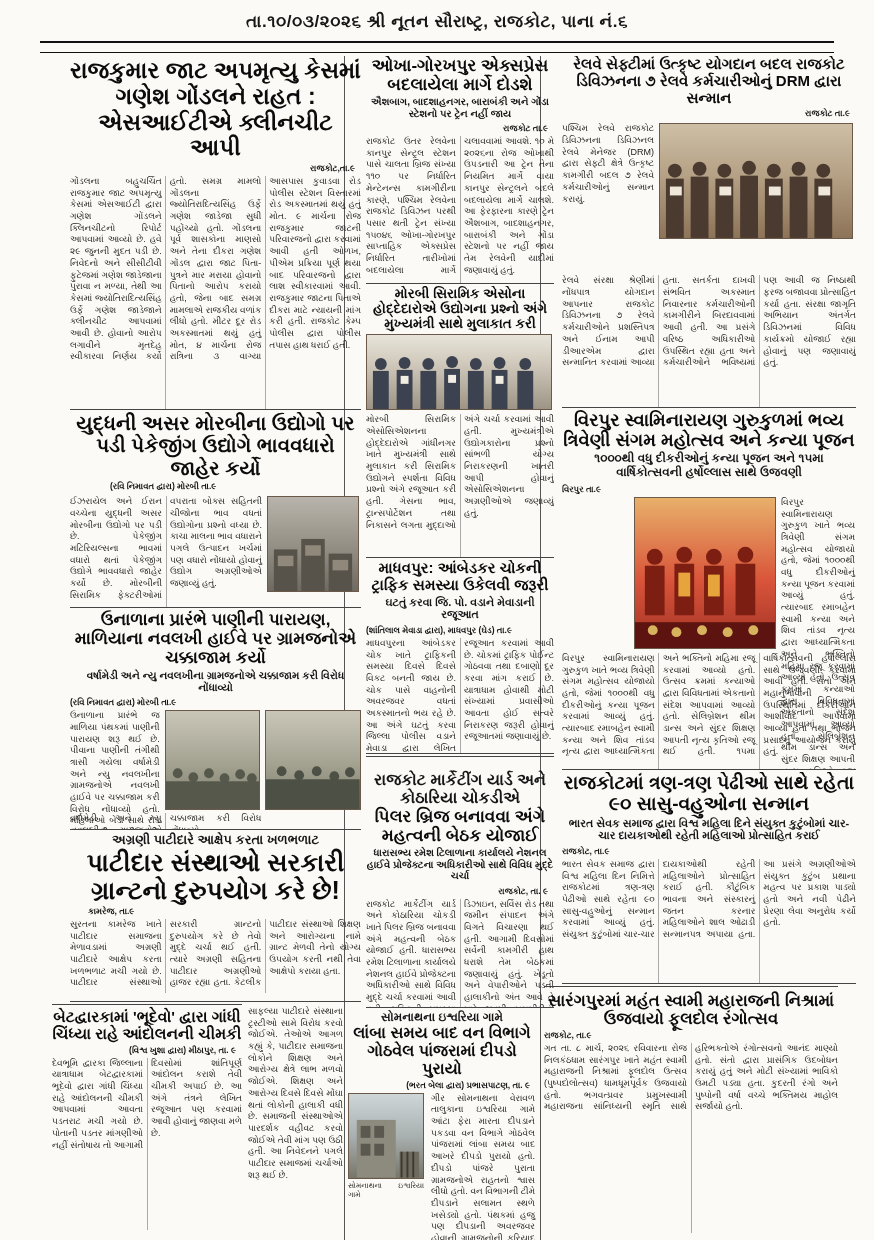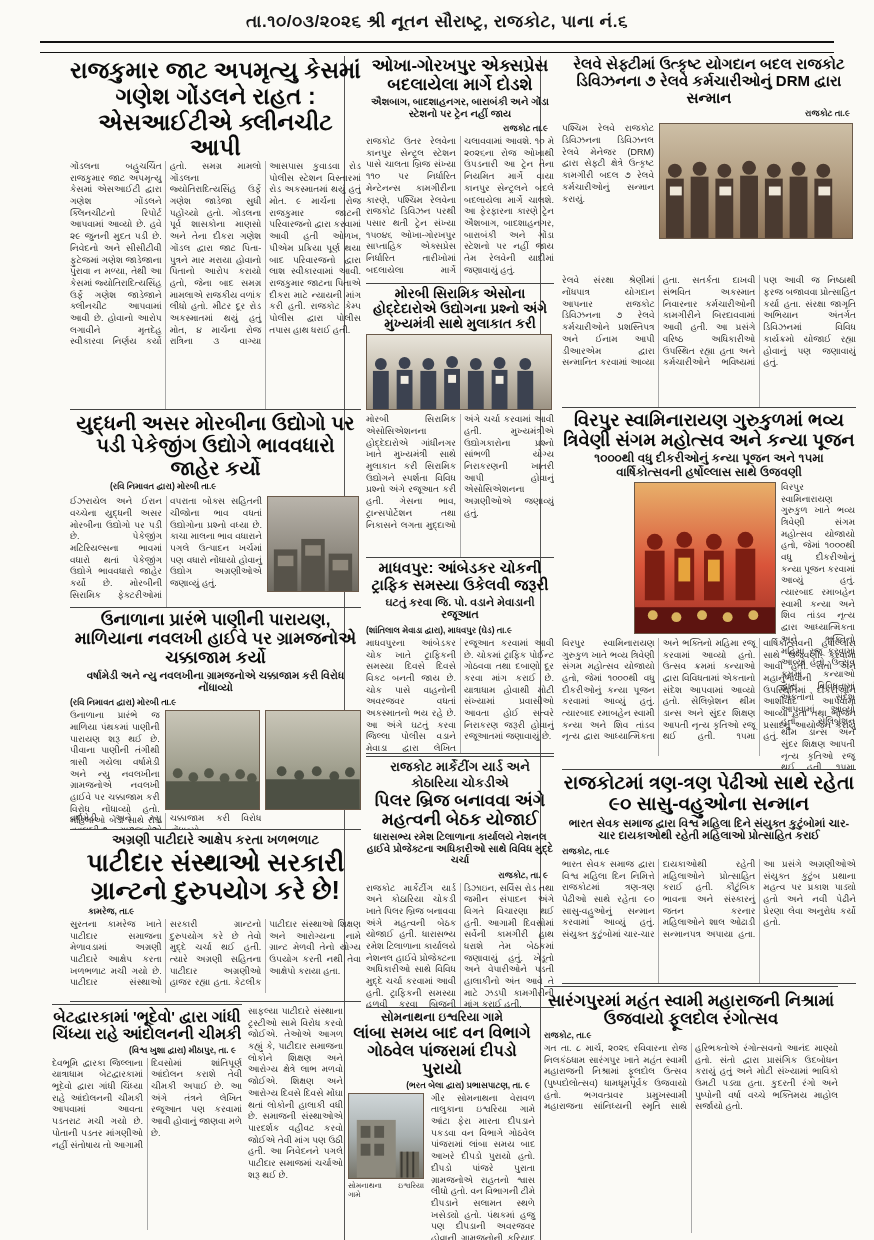--- a/index.html
+++ b/index.html
@@ -46,20 +46,21 @@
 <body>
 
 <div class="abs masthead">તા.૧૦/૦૩/૨૦૨૬ શ્રી નૂતન સૌરાષ્ટ્ર, રાજકોટ, પાના નં.૬</div>
 <div class="abs masthead-underline"></div>
 
 <div class="abs vrule" style="left:344px;top:56px;height:1184px;"></div>
 <div class="abs vrule" style="left:540px;top:56px;height:1184px;"></div>
 
 <div class="abs article bb" style="left:52px;top:58px;width:291px;height:352px;">
   <div class="headline" style="font-size:23px;">રાજકુમાર જાટ અપમૃત્યુ કેસમાં ગણેશ ગોંડલને રાહત : એસઆઈટીએ ક્લીનચીટ આપી</div>
+  <div class="byline">રાજકોટ,તા.૯</div>
   <div class="body-text cols3" style="height:272px;">ગોંડલના બહુચર્ચિત રાજકુમાર જાટ અપમૃત્યુ કેસમાં એસઆઈટી દ્વારા ગણેશ ગોંડલને ક્લિનચીટનો રિપોર્ટ આપવામાં આવ્યો છે. હવે ૨૯ જુનની મુદત પડી છે. નિવેદનો અને સીસીટીવી ફુટેજમાં ગણેશ જાડેજાના પુરાવા ન મળ્યા, તેથી આ કેસમાં જ્યોતિરાદિત્યસિંહ ઉર્ફે ગણેશ જાડેજાને ક્લીનચીટ આપવામાં આવી છે. હોવાનો આરોપ લગાવીને મૃતદેહ સ્વીકારવા નિર્ણય કર્યો હતો. સમગ્ર મામલો ગોંડલના જ્યોતિરાદિત્યસિંહ ઉર્ફે ગણેશ જાડેજા સુધી પહોંચ્યો હતો. ગોંડલના પૂર્વ શાસકોના માણસો અને તેના દીકરા ગણેશ ગોંડલ દ્વારા જાટ પિતા-પુત્રને માર મરાયા હોવાનો પિતાનો આરોપ કરાયો હતો, જેના બાદ સમગ્ર મામલાએ રાજકીય વળાંક લીધો હતો. મીટર દૂર રોડ અકસ્માતમાં થયું હતું મોત, ૪ માર્ચના રોજ રાત્રિના ૩ વાગ્યા આસપાસ કુવાડવા રોડ પોલીસ સ્ટેશન વિસ્તારમાં રોડ અકસ્માતમાં થયું હતું મોત. ૯ માર્ચના રોજ રાજકુમાર જાટની પરિવારજનો દ્વારા કરવામાં આવી હતી ઓળખ, પીએમ પ્રક્રિયા પૂર્ણ થયા બાદ પરિવારજનો દ્વારા લાશ સ્વીકારવામાં આવી. રાજકુમાર જાટના પિતાએ દીકરા માટે ન્યાયની માંગ કરી હતી. રાજકોટ કેમ્પ પોલીસ દ્વારા પોલીસ તપાસ હાથ ધરાઈ હતી.</div>
 </div>
 
 <div class="abs article bb" style="left:348px;top:56px;width:188px;height:228px;">
   <div class="headline" style="font-size:17px;">ઓખા-ગોરખપુર એક્સપ્રેસ બદલાયેલા માર્ગે દોડશે</div>
   <div class="subhead" style="font-size:10px;margin:2px 0;">ઐશબાગ, બાદશાહનગર, બારાબંકી અને ગોંડા સ્ટેશનો પર ટ્રેન નહીં જાય</div>
   <div class="byline">રાજકોટ તા.૯</div>
   <div class="body-text cols2" style="height:160px;">રાજકોટ ઉતર રેલવેના કાનપુર સેન્ટ્રલ સ્ટેશન પાસે ચાલતા બ્રિજ સંખ્યા ૧૧૦ પર નિર્ધારિત મેન્ટેનન્સ કામગીરીના કારણે, પશ્ચિમ રેલવેના રાજકોટ ડિવિઝન પરથી પસાર થતી ટ્રેન સંખ્યા ૧૫૦૪૬ ઓખા-ગોરખપુર સાપ્તાહિક એક્સપ્રેસ નિર્ધારિત તારીખોમાં બદલાયેલા માર્ગે ચલાવવામાં આવશે. ૧૦ મે ૨૦૨૬ના રોજ ઓખાથી ઉપડનારી આ ટ્રેન તેના નિયમિત માર્ગે વાયા કાનપુર સેન્ટ્રલને બદલે બદલાયેલા માર્ગે ચાલશે. આ ફેરફારના કારણે ટ્રેન ઐશબાગ, બાદશાહનગર, બારાબંકી અને ગોંડા સ્ટેશનો પર નહીં જાય તેમ રેલવેની યાદીમાં જણાવાયું હતું.</div>
 </div>
 
@@ -146,20 +147,21 @@
             <rect x="66" y="40" width="16" height="10"></rect>
           </g>
       </svg>
     </div>
   </div>
 </div>
 
 <div class="abs article bb" style="left:544px;top:410px;width:294px;height:360px;">
   <div class="headline" style="font-size:18px;">વિરપુર સ્વામિનારાયણ ગુરુકુળમાં ભવ્ય ત્રિવેણી સંગમ મહોત્સવ અને કન્યા પૂજન</div>
   <div class="subhead" style="font-size:12px;margin:2px 0;">૧૦૦૦થી વધુ દીકરીઓનું કન્યા પૂજન અને ૧૫મા વાર્ષિકોત્સવની હર્ષોલ્લાસ સાથે ઉજવણી</div>
+  <div class="byline" style="text-align:left;">વિરપુર તા.૯</div>
   <div class="flexrow" style="height:152px;">
     <div class="photo ph-virpur" style="width:142px;height:152px;margin-left:72px;">
       <svg class="ph-people" viewBox="0 0 142 118" preserveAspectRatio="none">
         <g fill="#7d1e12">
           <circle cx="20" cy="26" r="8"></circle>
             <rect x="10" y="35" width="20" height="50"></rect>
           <circle cx="50" cy="24" r="8"></circle>
             <rect x="40" y="33" width="20" height="52"></rect>
           <circle cx="80" cy="26" r="8"></circle>
             <rect x="70" y="35" width="20" height="50"></rect>
@@ -223,21 +225,21 @@
             <circle cx="86" cy="39" r="5"></circle>
             <rect x="0" y="46" width="96" height="30"></rect>
           </g>
       </svg>
     </div>
   </div>
   <div class="body-text cols3" style="height:36px;margin-top:3px;">વર્ષામેડી અને ન્યુ નવલખીના ગ્રામજનોએ ચક્કાજામ કરી વિરોધ નોંધાવ્યો</div>
 </div>
 
 <div class="abs article bb" style="left:348px;top:756px;width:188px;height:252px;">
-  <div class="kicker" style="font-size:13px;border-top:1px solid #444;padding-top:2px;">રાજકોટ માર્કેટીંગ યાર્ડ અને કોઠારિયા ચોકડીએ</div>
+  <div class="kicker" style="font-size:16px;border-top:1px solid #444;padding-top:14px;">રાજકોટ માર્કેટીંગ યાર્ડ અને કોઠારિયા ચોકડીએ</div>
   <div class="headline" style="font-size:17px;">પિલર બ્રિજ બનાવવા અંગે મહત્વની બેઠક યોજાઈ</div>
   <div class="subhead" style="font-size:10px;margin:2px 0;">ધારાસભ્ય રમેશ ટિલાળાના કાર્યાલયે નેશનલ હાઈવે પ્રોજેક્ટના અધિકારીઓ સાથે વિવિધ મુદ્દે ચર્ચા</div>
   <div class="byline">રાજકોટ, તા. ૯</div>
   <div class="body-text cols2" style="height:160px;">રાજકોટ માર્કેટીંગ યાર્ડ અને કોઠારિયા ચોકડી ખાતે પિલર બ્રિજ બનાવવા અંગે મહત્વની બેઠક યોજાઈ હતી. ધારાસભ્ય રમેશ ટિલાળાના કાર્યાલયે નેશનલ હાઈવે પ્રોજેક્ટના અધિકારીઓ સાથે વિવિધ મુદ્દે ચર્ચા કરવામાં આવી હતી. ટ્રાફિકની સમસ્યા હળવી કરવા બ્રિજની ડિઝાઇન, સર્વિસ રોડ તથા જમીન સંપાદન અંગે વિગતે વિચારણા થઈ હતી. આગામી દિવસોમાં સર્વેની કામગીરી હાથ ધરાશે તેમ બેઠકમાં જણાવાયું હતું. ખેડૂતો અને વેપારીઓને પડતી હાલાકીનો અંત આવે તે માટે ઝડપી કામગીરીની માંગ કરાઈ હતી.</div>
 </div>
 
 <div class="abs article bb" style="left:544px;top:772px;width:294px;height:212px;">
   <div class="headline" style="font-size:19px;">રાજકોટમાં ત્રણ-ત્રણ પેઢીઓ સાથે રહેતા ૯૦ સાસુ-વહુઓના સન્માન</div>
   <div class="subhead" style="font-size:11px;margin:2px 0;">ભારત સેવક સમાજ દ્વારા વિશ્વ મહિલા દિને સંયુક્ત કુટુંબોમાં ચાર-ચાર દાયકાઓથી રહેતી મહિલાઓ પ્રોત્સાહિત કરાઈ</div>
   <div class="byline" style="text-align:left;">રાજકોટ, તા.૯</div>

